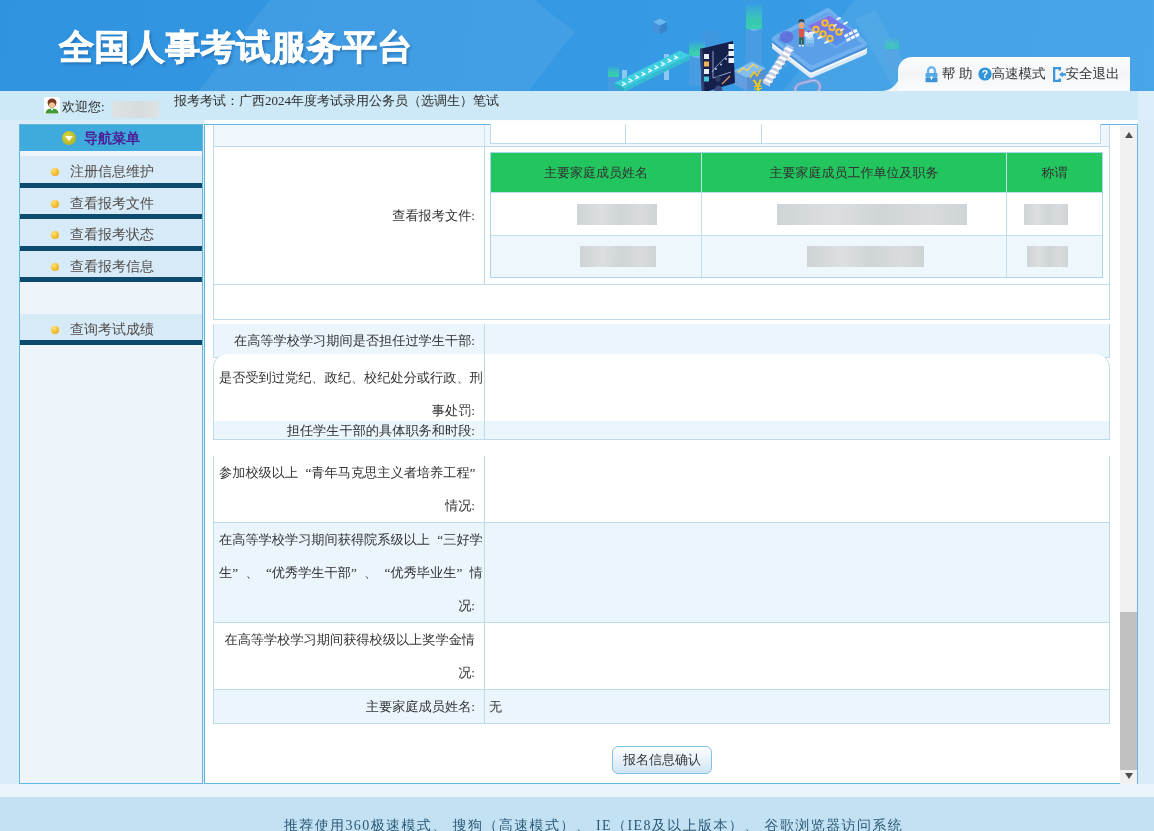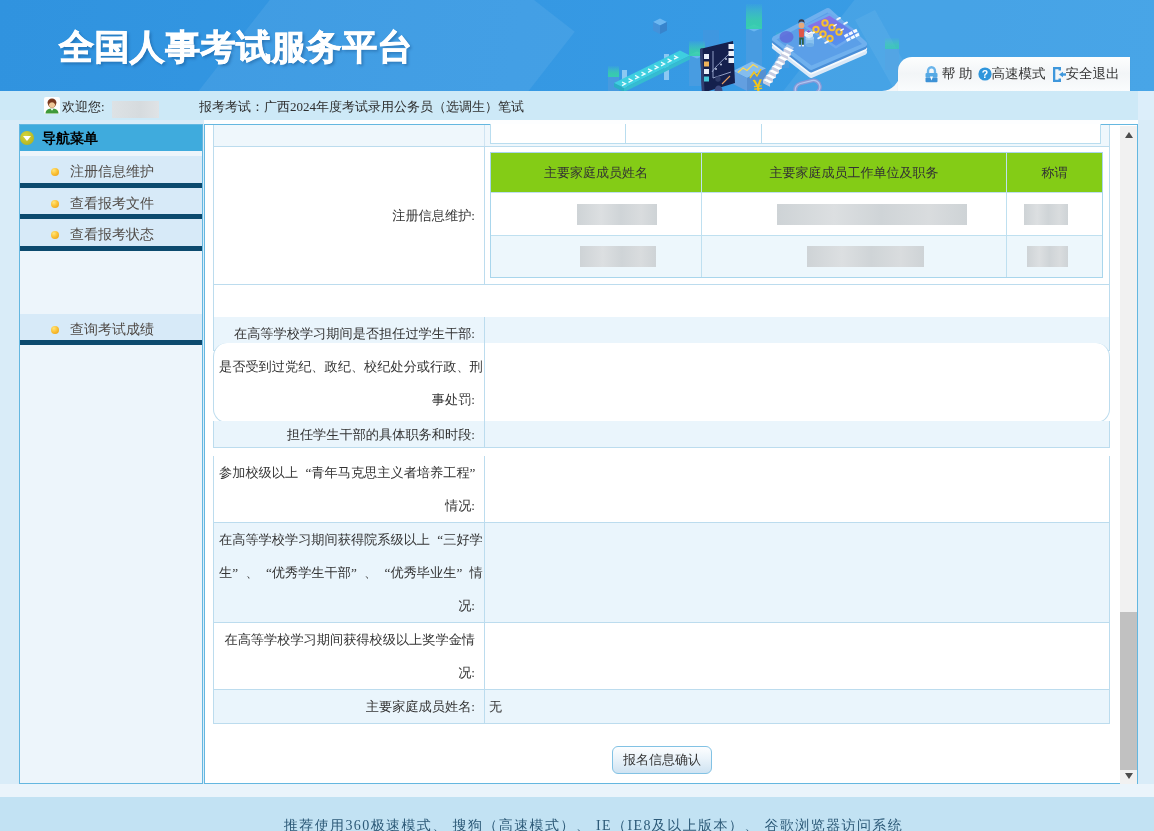--- a/index.html
+++ b/index.html
@@ -12,45 +12,45 @@
 .streak { position:absolute; background:rgba(255,255,255,0.07); }
 #title { position:absolute; left:59px; top:24px; font-size:35px; font-weight:bold; color:#fff; letter-spacing:0.4px; -webkit-text-stroke:0.7px #fff; text-shadow:2px 2px 3px rgba(0,40,90,0.32); }
 #topbar { position:absolute; right:24px; top:57px; width:232px; height:34px; background:linear-gradient(180deg,#fdfefe 0%,#f2f5f7 50%,#fafcfd 100%); border-radius:14px 0 0 0; display:flex; align-items:center; color:#333; font-size:13.5px; box-shadow:0 1px 1px rgba(0,0,0,0.15); }
 #topcurve { position:absolute; right:232px; top:57px; width:40px; height:34px; }
 .tb-txt { white-space:nowrap; }
 
 
 #welcome { left:0; top:91px; width:1154px; height:29px; background:#cde9f7;text-align:center; }
 #wtxt1 { position:absolute; left:62px; top:7px; font-family:"Liberation Serif", serif; font-size:13px; color:#2e2e2e; }
 #wname { position:absolute; left:112px; top:10px; width:47px; height:17px; background:linear-gradient(90deg,#dde2e5,#d6dbde 60%,#dfe3e6); }
-#wtxt2 { position:absolute; left:174px; top:7px; font-family:"Liberation Serif", serif; font-size:13px; color:#2e2e2e;margin-left:25px; }
+#wtxt2 { position:absolute; left:174px; top:1px; font-family:"Liberation Serif", serif; font-size:13px; color:#2e2e2e; }
 
 
 #pagearea { left:0; top:120px; width:1154px; height:711px; background:#d9ecf8; }
 #whitegap { left:204px; top:0px; width:934px; height:4px; background:#fdfeff; }
 #sidebar { left:19px; top:4px; width:184px; height:660px; background:#edf5fb; border:1px solid #64b7e0; }
-#navhead { left:0px; top:0px; width:182px; height:26px; background:#3fabdd; color:#000000; font-size:14px; font-weight:bold; line-height:26px; }
+#navhead { left:0px; top:0px; width:182px; height:26px; background:#3fabdd; color:#4c1d95; font-size:14px; font-weight:bold; line-height:26px; padding-left:42px; }
 .mi { left:0px; width:182px; height:31.5px; background:#d7eaf8; border-bottom:5px solid #0c4a6e; font-family:"Liberation Serif", serif; font-size:14px; color:#514c48; line-height:31px; padding-left:50px; }
 .ball { position:absolute; top:12px; width:8px; height:8px; border-radius:50%; background:radial-gradient(circle at 35% 30%, #ffe57a 0%, #fcc63d 40%, #e89a0c 100%); }
 #content { left:204px; top:4px; width:934px; height:660px; background:#fff; border:1px solid #64b7e0; }
 
 
 #tbl { position:absolute; left:8px; top:0px; width:898px; }
 .trow { position:absolute; left:0; width:897px; border-bottom:1px solid #bcdcee; border-left:1px solid #bcdcee; border-right:1px solid #bcdcee; }
 .lbl { position:absolute; left:0; top:0; width:271px; height:100%; font-family:"Liberation Serif", serif; font-size:13.2px; color:#333; text-align:right; padding-left:5px; padding-right:9px; border-right:1px solid #bcdcee; display:flex; flex-direction:column; justify-content:center; }
 .lbl div { line-height:33px; white-space:nowrap; }
 .val { position:absolute; left:271px; top:0; width:626px; height:100%; font-family:"Liberation Serif", serif; font-size:13px; color:#333; }
 .bgw { background:#fff; }
 .bgb { background:#eaf5fc; }
 .q { display:inline-block; width:13.2px; text-align:right; overflow:visible; }
 .qc { display:inline-block; width:13.2px; text-align:left; overflow:visible; }
 
 
 #ftbl { position:absolute; left:5px; top:5px; width:613px; border:1px solid #a9d6ec; }
-#ftbl .fh { display:flex; background:#84cc16; height:39px; line-height:39px; text-align:center; font-family:"Liberation Serif", serif; font-size:13px; color:#333; }
+#ftbl .fh { display:flex; background:#22c55e; height:39px; line-height:39px; text-align:center; font-family:"Liberation Serif", serif; font-size:13px; color:#333; }
 #ftbl .fr { display:flex; height:43px; border-top:1px solid #bfe0f0; }
 .fc1 { width:211px; border-right:1px solid #bfe0f0; position:relative; }
 .fc2 { width:305px; border-right:1px solid #bfe0f0; position:relative; }
 .fc3 { width:95px; position:relative; }
 .blur { position:absolute; background:linear-gradient(90deg,#ced3d6 0%,#dcdfe1 30%,#cfd4d7 55%,#d9dcde 80%,#ced3d6 100%); }
 
 
 #sbar { left:915px; top:1px; width:17px; height:658px; background:#f1f1f1; }
 #sbar .arr { position:absolute; left:0; width:17px; height:17px; display:flex; align-items:center; justify-content:center; }
 #thumb { position:absolute; left:0px; top:486px; width:17px; height:158px; background:#c1c1c1; }
@@ -304,36 +304,37 @@
 </div>
 
 <div class="abs" id="pagearea">
   <div class="abs" id="whitegap"></div>
   <div class="abs" style="left:0;top:664px;width:1154px;height:13px;background:#eaf4fb;"></div>
   <div class="abs" id="sidebar">
     <div class="abs" id="navhead"><span style="display:inline-block;vertical-align:middle;margin-right:8px;margin-top:-3px;width:14px;height:14px;border-radius:50%;background:radial-gradient(circle at 40% 35%,#d6d63e,#a8aa1a);position:relative;"><span style="position:absolute;left:3px;top:5px;width:0;height:0;border-left:4px solid transparent;border-right:4px solid transparent;border-top:5px solid #fff;"></span></span>导航菜单</div>
     <div class="abs mi" style="top:31px;"><span class="ball" style="left:31px;"></span>注册信息维护</div>
     <div class="abs mi" style="top:62.5px;"><span class="ball" style="left:31px;"></span>查看报考文件</div>
     <div class="abs mi" style="top:94px;"><span class="ball" style="left:31px;"></span>查看报考状态</div>
+    <div class="abs mi" style="top:125.5px;"><span class="ball" style="left:31px;"></span>查看报考信息</div>
     <div class="abs mi" style="top:188.5px;"><span class="ball" style="left:31px;"></span>查询考试成绩</div>
   </div>
   <div class="abs" id="content">
     <div id="tbl">
 
       <div class="trow" style="top:0px;height:22px;background:#eff7fc;">
         <div class="lbl" style="border-right:1px solid #cfe4f2;"></div>
         <div style="position:absolute;left:276px;top:-1px;width:611px;height:20px;background:#fff;border:1px solid #b9ddef;border-top:none;">
           <span style="position:absolute;left:134px;top:0;width:1px;height:100%;background:#b9ddef;"></span>
           <span style="position:absolute;left:270px;top:0;width:1px;height:100%;background:#b9ddef;"></span>
         </div>
       </div>
 
       <div class="trow bgw" style="top:22px;height:138px;">
         <div class="lbl">
-            <div>注册信息维护:</div>
+            <div>查看报考文件:</div>
           </div>
         <div class="val">
           <div id="ftbl">
             <div class="fh">
                 <div class="fc1">主要家庭成员姓名</div>
                 <div class="fc2">主要家庭成员工作单位及职务</div>
                 <div class="fc3">称谓</div>
               </div>
             <div class="fr" style="background:#fff;">
               <div class="fc1">
@@ -356,33 +357,33 @@
               <div class="fc3">
                   <span class="blur" style="left:20px;top:10px;width:41px;height:21px;"></span>
                 </div>
             </div>
           </div>
         </div>
       </div>
       <div class="trow bgw" style="top:160px;height:35px;">
           <div class="val"></div>
       </div>
-      <div class="trow bgb" style="top:192px;height:34px;">
+      <div class="trow bgb" style="top:199px;height:34px;">
         <div class="lbl">
             <div>在高等学校学习期间是否担任过学生干部:</div>
           </div>
           <div class="val"></div>
       </div>
-      <div class="trow bgw" style="top:218px;height:80px;border-radius:14px;">
+      <div class="trow bgw" style="top:229px;height:80px;border-radius:14px;">
         <div class="lbl">
             <div>是否受到过党纪、政纪、校纪处分或行政、刑<br>事处罚:</div>
           </div>
           <div class="val"></div>
       </div>
-      <div class="trow bgb" style="top:296px;height:27px;">
+      <div class="trow bgb" style="top:296px;height:19px;">
         <div class="lbl">
             <div>担任学生干部的具体职务和时段:</div>
           </div>
           <div class="val"></div>
       </div>
       <div class="trow bgw" style="top:331px;height:67px;">
         <div class="lbl">
             <div>参加校级以上<span class="q">“</span>青年马克思主义者培养工程<span class="qc">”</span><br>情况:</div>
           </div>
           <div class="val"></div>

